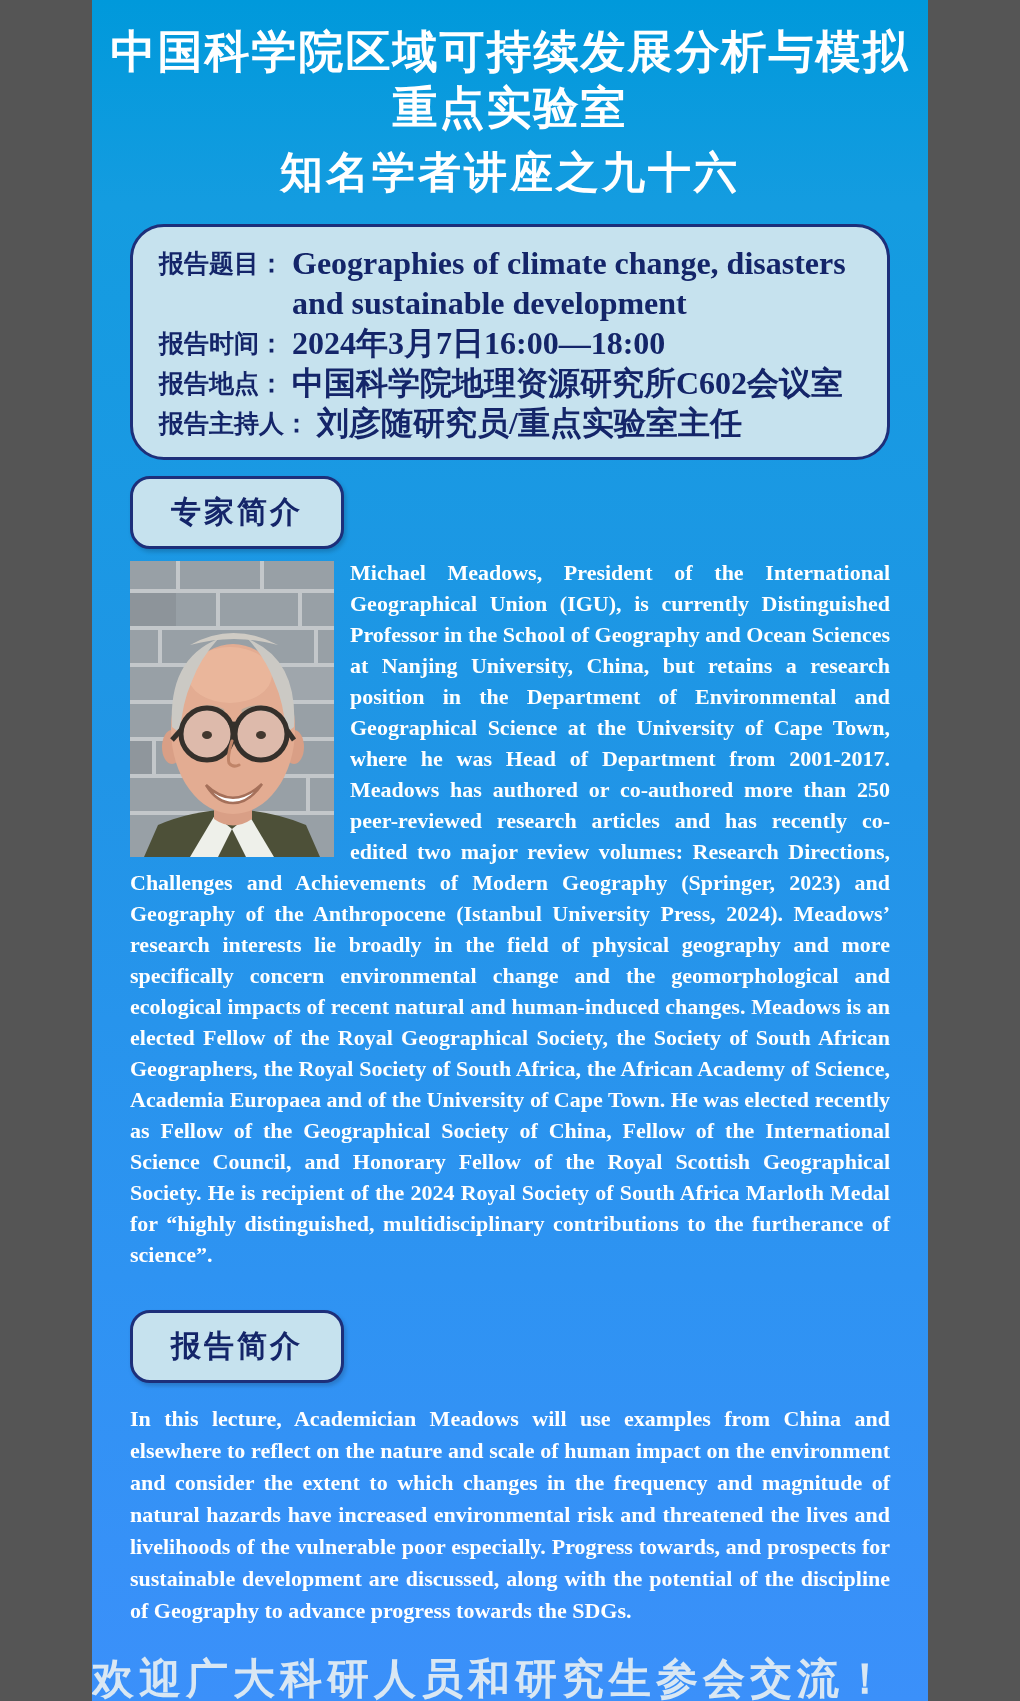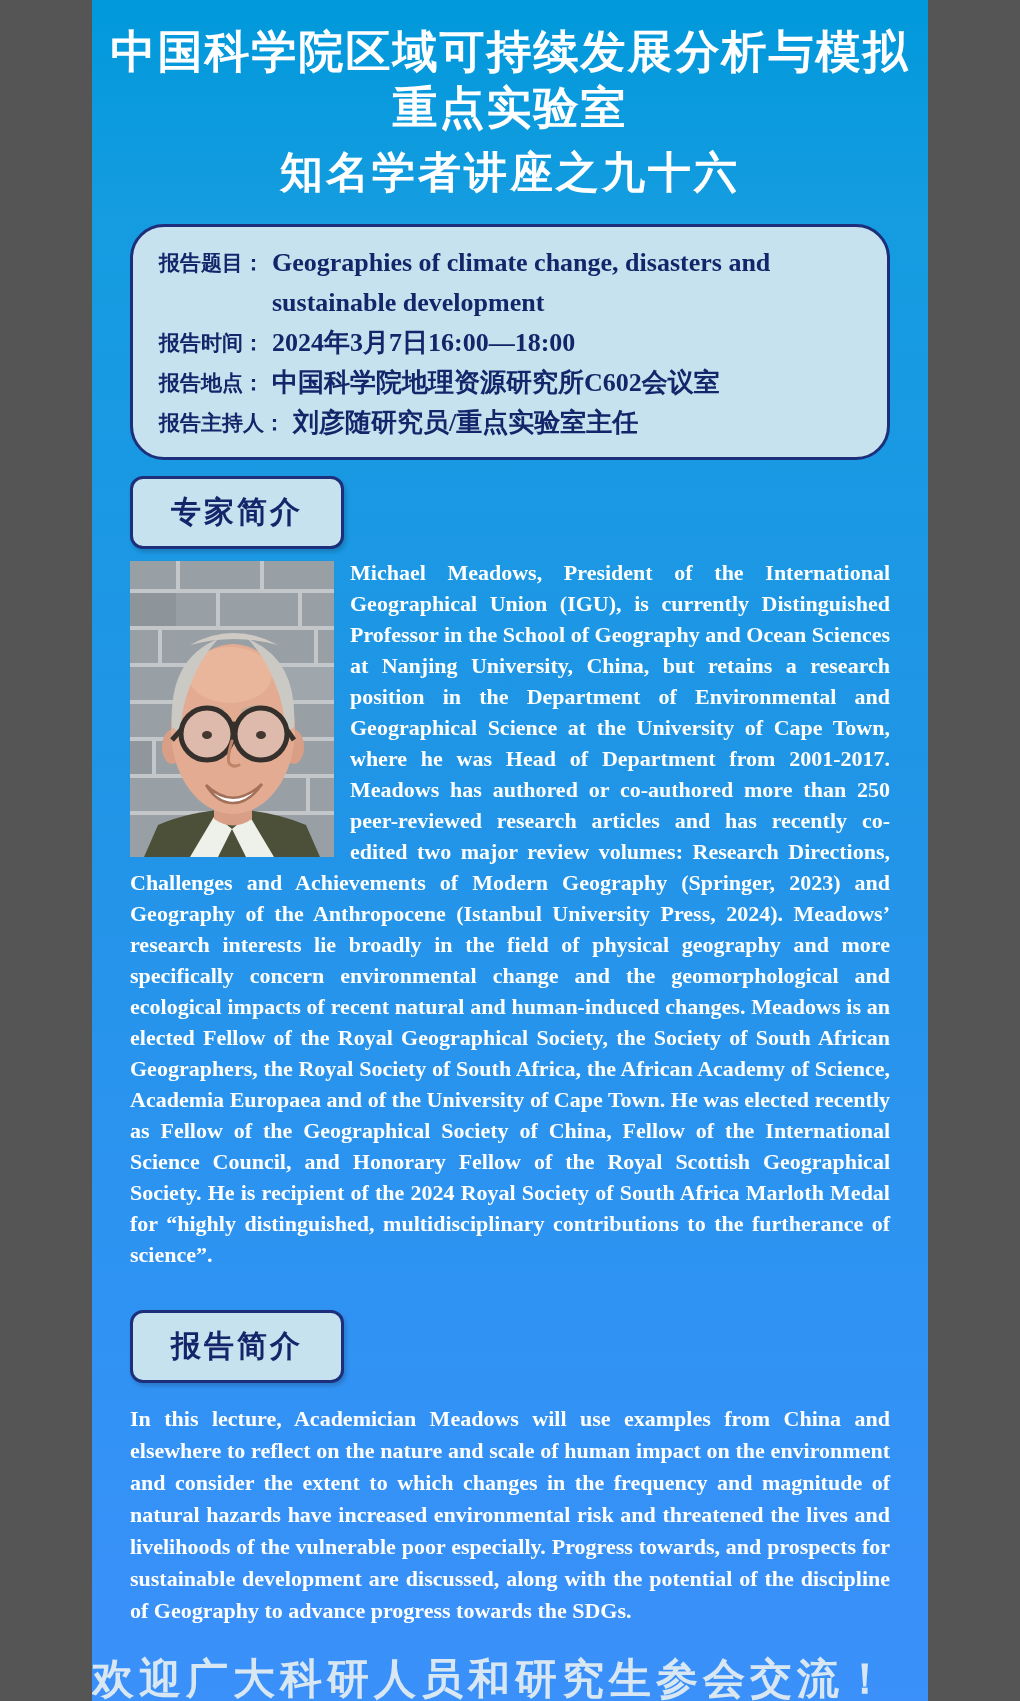--- a/index.html
+++ b/index.html
@@ -11,28 +11,28 @@
   
   .title{ padding-top:24px; text-align:center; color:#ffffff; }
   .title .line1{ font-size:45px; font-weight:900; letter-spacing:2px; line-height:1.25; font-family:"Liberation Sans",sans-serif; }
   .title .line2{ font-size:43px; font-weight:900; letter-spacing:3px; margin-top:10px; line-height:1.2; }
   
   .info-box{
     margin:26px 38px 0; background:#c6e2ee; border:3px solid #1d2f7a; border-radius:34px;
     padding:16px 26px 14px; color:#142569;
   }
   .info-row{ display:flex; align-items:flex-start; line-height:40px; }
-  .info-label{ font-weight:900; font-size:21px; white-space:nowrap; font-family:"Liberation Sans",sans-serif; }
-  .info-value{ flex:1; font-weight:bold; font-size:26px; padding-left:8px;
+  .info-label{ font-weight:900; font-size:25px; white-space:nowrap; font-family:"Liberation Sans",sans-serif; }
+  .info-value{ flex:1; font-weight:bold; font-size:32px; padding-left:8px;
                font-family:"Liberation Serif","Liberation Sans",serif; }
   .info-value div{ line-height:40px; }
   
   .badge{
     display:inline-block; margin:16px 0 0 38px; background:#c6e2ee; border:3px solid #1d2f7a;
-    border-radius:13px; padding:13px 38px; color:#142569; font-size:30px; font-weight:900;
+    border-radius:20px; padding:13px 38px; color:#142569; font-size:30px; font-weight:900;
     letter-spacing:3px; box-shadow:2px 3px 4px rgba(0,0,0,0.18);
   }
   .badge2{ margin-top:40px; }
   
   .bio, .abstract{
     margin:8px 38px 0; color:#ffffff; font-weight:bold; font-size:22px; line-height:31px;
     text-align:justify; font-family:Liberation Serif, serif;
   }
   .abstract{ margin-top:20px; line-height:32px; }
   .photo{

